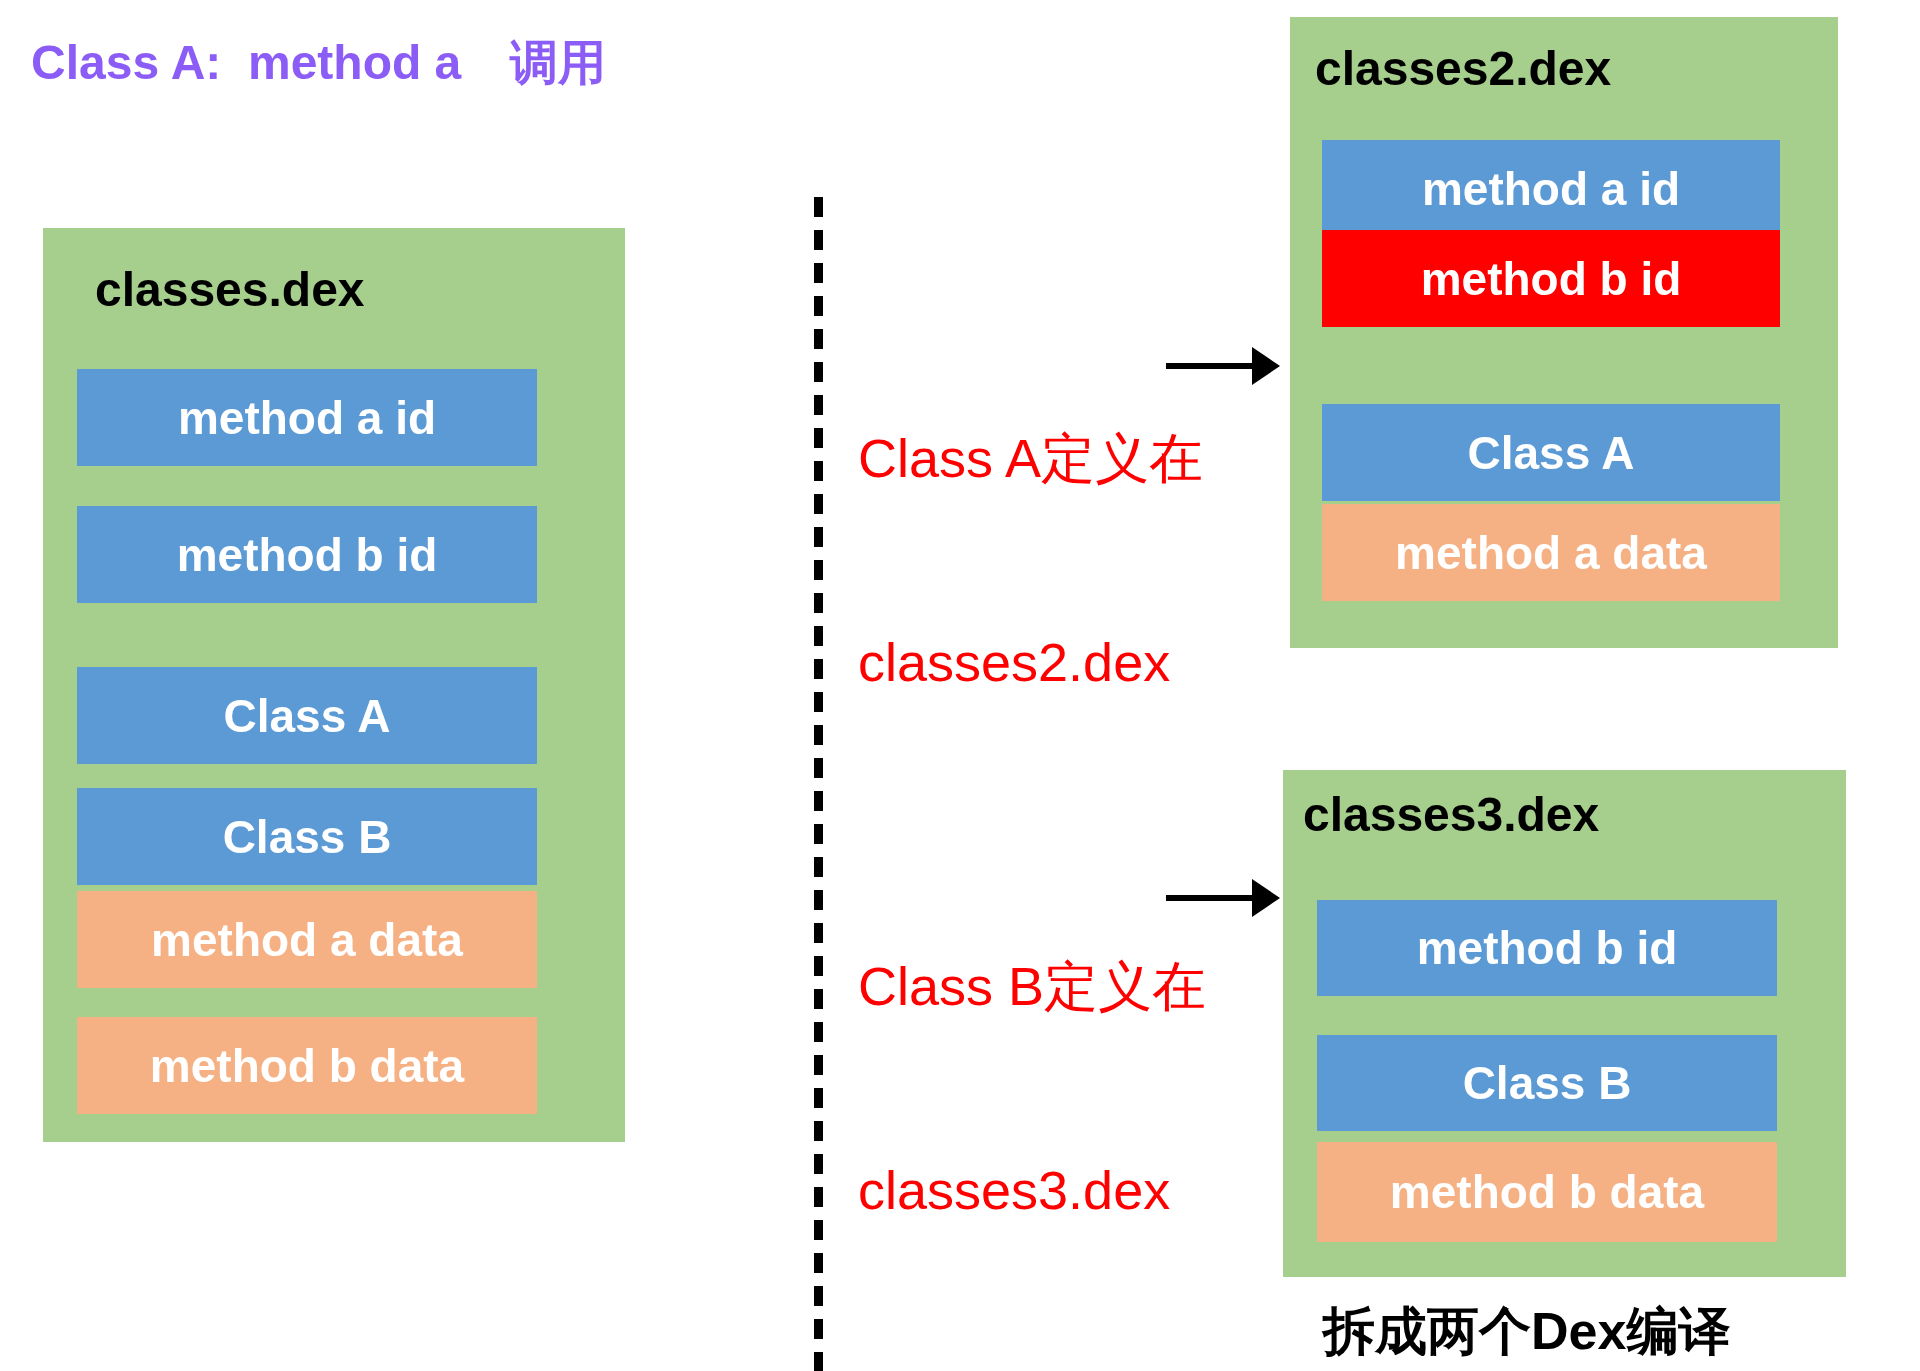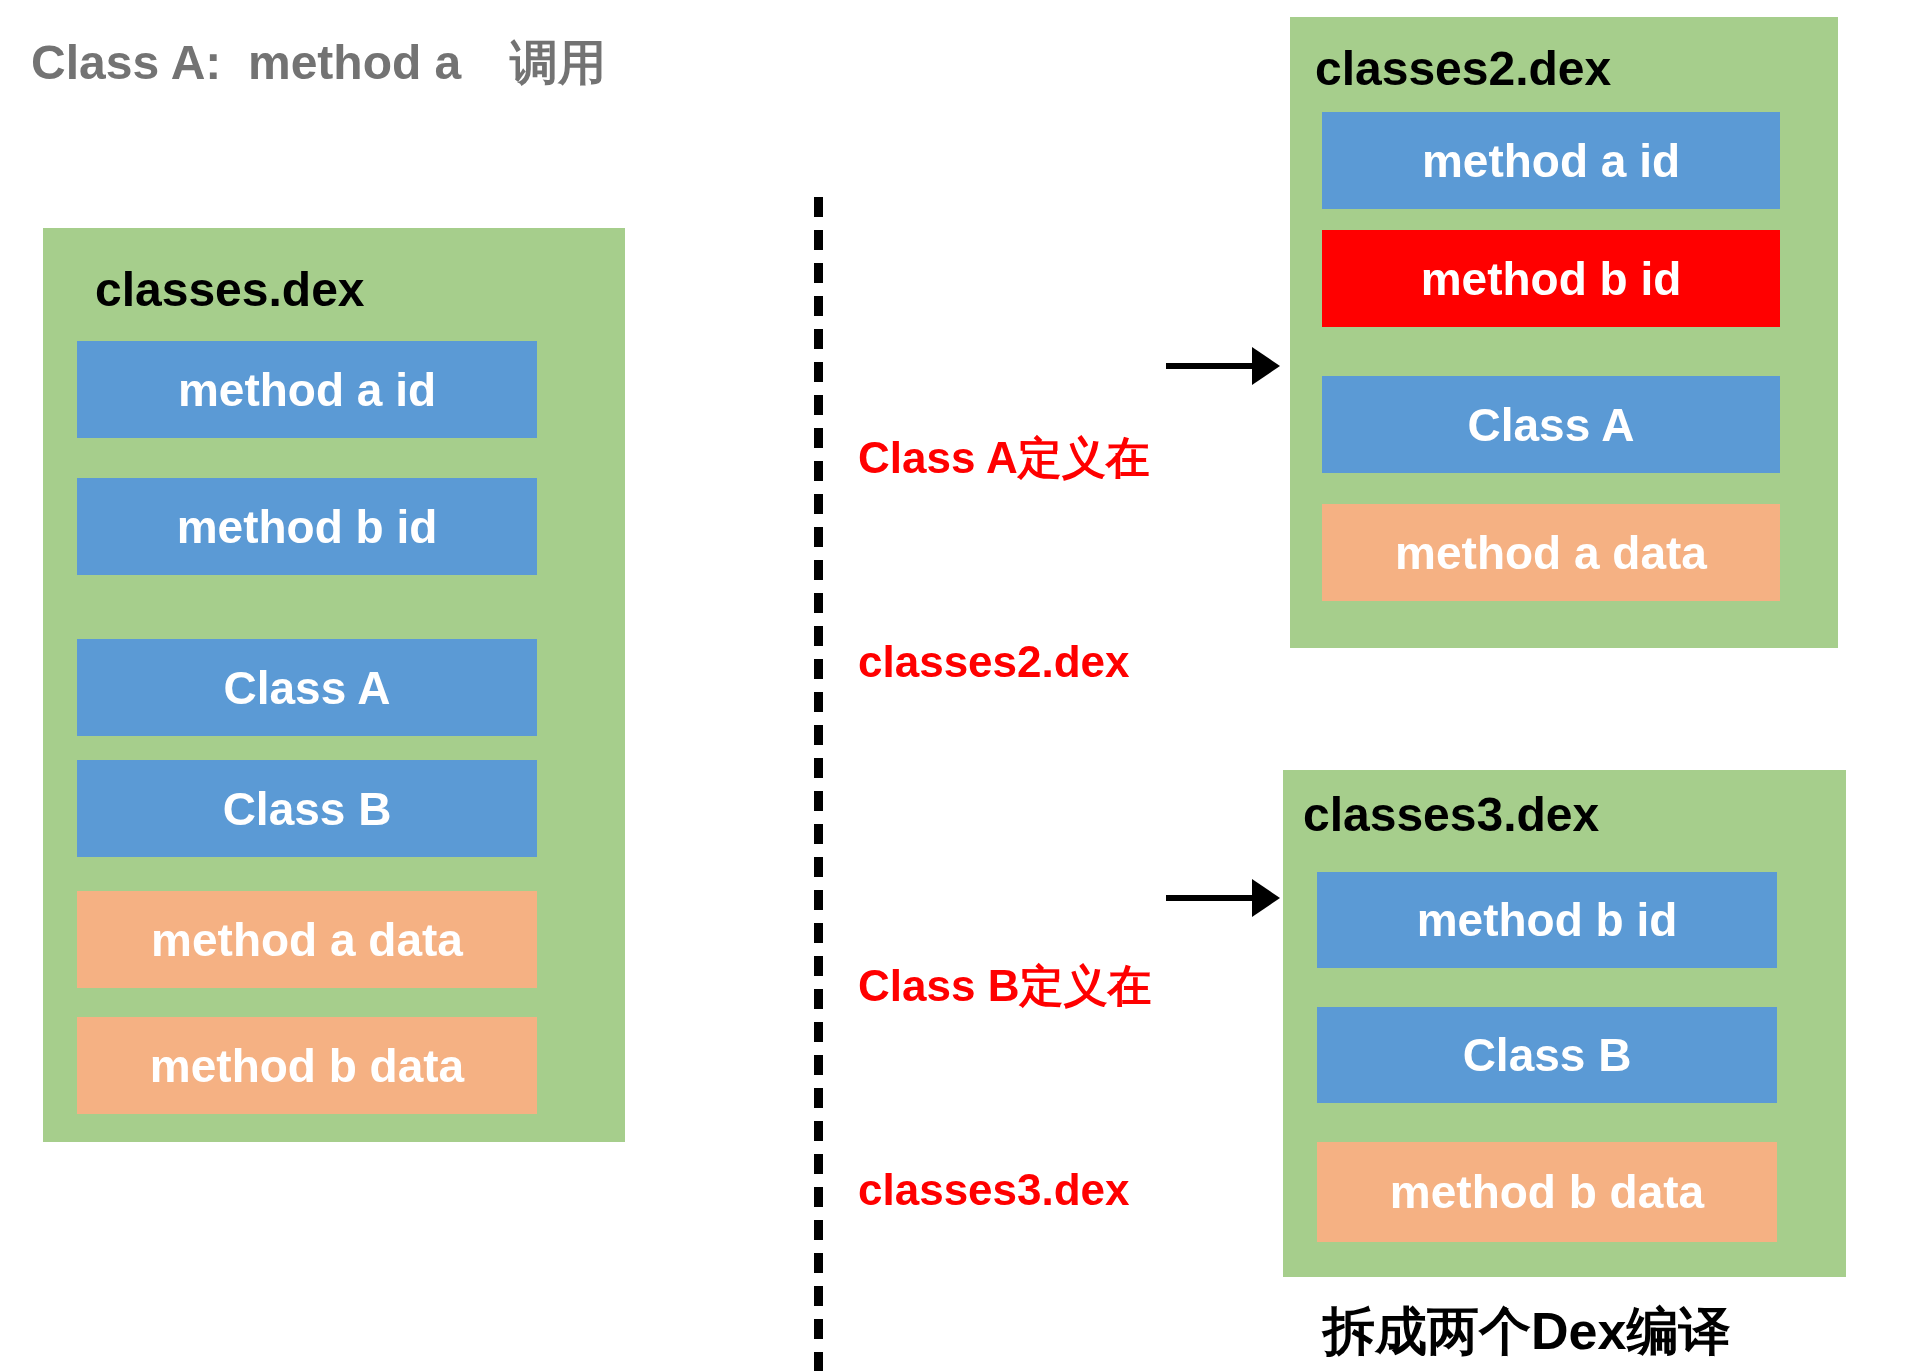--- a/index.html
+++ b/index.html
@@ -9,21 +9,21 @@
     height: 1371px;
     background: #ffffff;
     font-family: "Liberation Sans", "DejaVu Sans", sans-serif;
     overflow: hidden;
   }
   .hdr-part {
     position: absolute;
     top: 30px;
     font-size: 48px;
     font-weight: 700;
-    color: #737373;
+    color: #8b5cf6;
     line-height: 66px;
     white-space: pre;
   }
   #divider {
     position: absolute;
     left: 814px;
     top: 197px;
     width: 9px;
     height: 1174px;
     background: repeating-linear-gradient(to bottom, #000 0 20px, transparent 20px 33px);
@@ -43,28 +43,28 @@
   .row {
     position: absolute;
     display: flex;
     align-items: center;
     justify-content: center;
     color: #ffffff;
     font-size: 46px;
     font-weight: 700;
     white-space: pre;
   }
-  .row.blue   { background: var(--blue); }
+  .row.blue   { background: var(--blue); margin-top: 28px; }
   .row.orange { background: var(--orange); }
   .row.red    { background: var(--red); }
   .note {
     position: absolute;
     color: var(--note_red);
-    font-size: 44px;
-    font-weight: 700;
+    font-size: 54px;
+    font-weight: 400;
     line-height: 68px;
     white-space: pre;
   }
   .arrow-shaft {
     position: absolute;
     height: 6px;
     background: #000;
   }
   .arrow-head {
     position: absolute;

